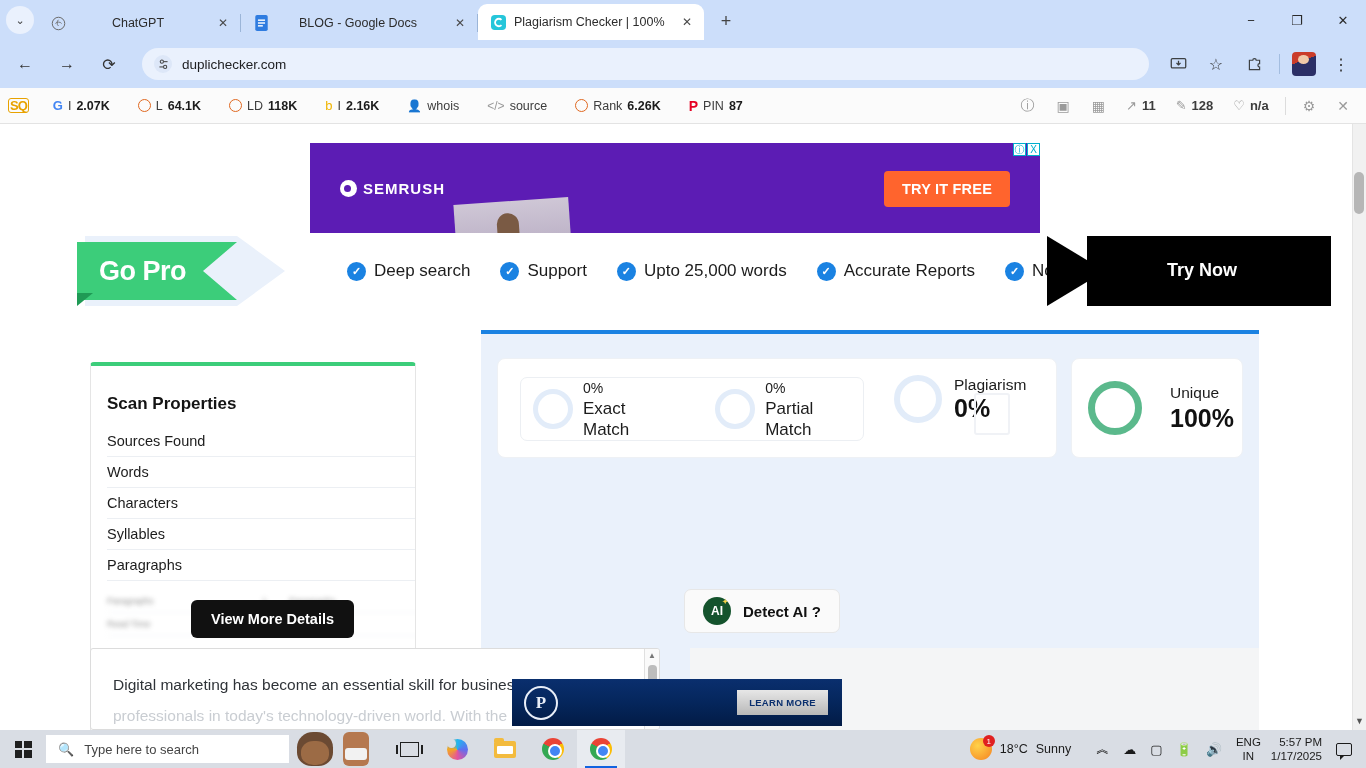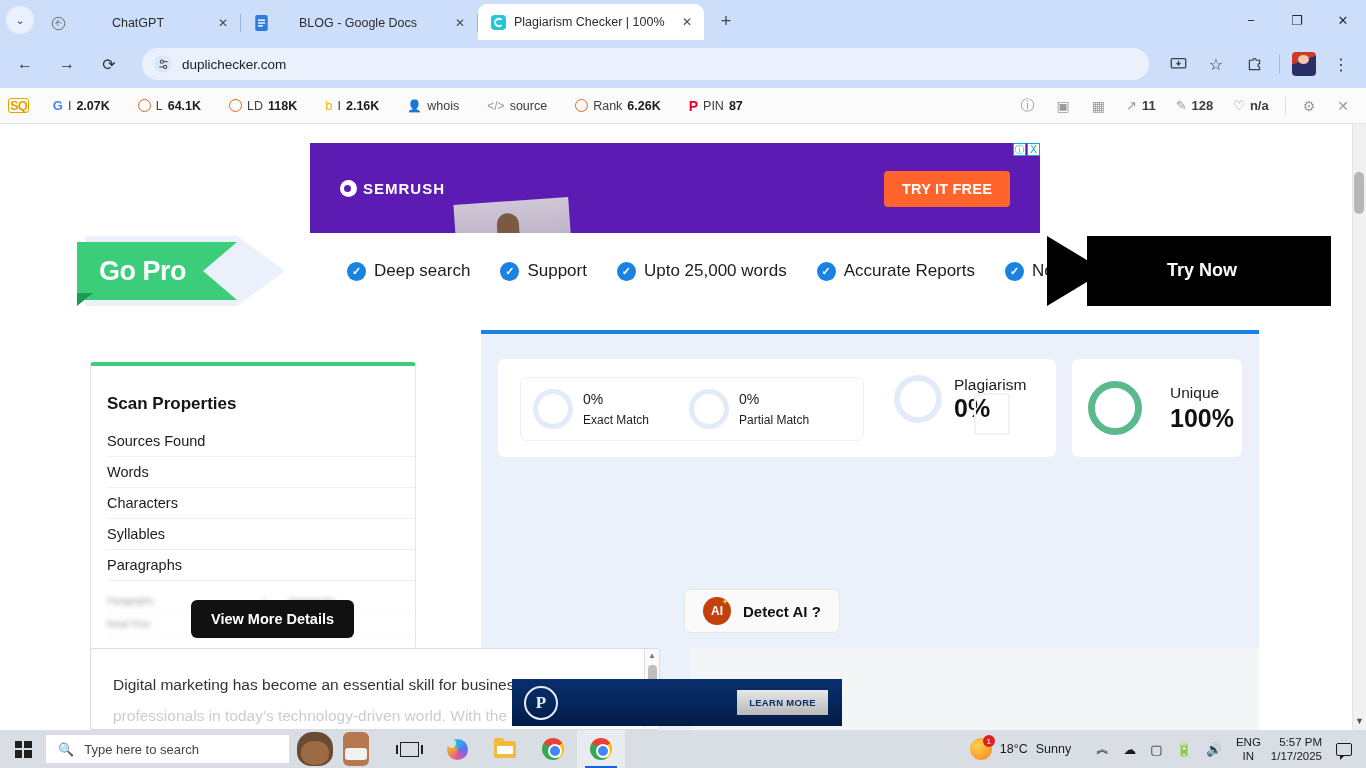--- a/index.html
+++ b/index.html
@@ -309,21 +309,21 @@
   .metric.m1 { margin-left: 12px; }
   .metric.m2 { margin-left: 40px; }
   .ring {
     border-radius: 50%; flex: 0 0 auto;
   }
   .ring.pale { width: 40px; height: 40px; border: 5px solid #e2ecf9; }
   .ring.pale.lg { width: 48px; height: 48px; border: 6px solid #e2ecf9; }
   .ring.green { width: 54px; height: 54px; border: 7px solid #5bb98c; }
   .metric .mtxt { line-height: 1.25; }
   .metric .mtop { font-size: 14px; color: #1c1c1c; font-weight: normal; }
-  .metric .mbot { font-size: 12px; color: #1c1c1c; }
+  .metric .mbot { font-size: 17px; color: #1c1c1c; }
   .plag {
     position: absolute; left: 396px; top: 16px;
     display: flex; align-items: center; gap: 12px;
   }
   .plag .plbl { font-size: 15.5px; color: #1c1c1c; }
   .plag .pval { font-size: 25px; font-weight: bold; color: #111; }
   .doc-ghost {
     position: absolute; right: 46px; top: 34px; width: 36px; height: 42px;
     border: 2px solid #f0f2f6; border-radius: 3px;
   }
@@ -339,21 +339,21 @@
 
   .res-btns1 {
     position: absolute; left: 203px; top: 255px; display: flex; gap: 10px;
   }
   .obtn {
     background: #fafafa; border: 1px solid #e7e7e7; border-radius: 7px;
     height: 44px; display: flex; align-items: center; gap: 12px;
     padding: 0 18px; font-size: 15px; font-weight: bold; color: #111;
   }
   .ai-badge {
-    width: 28px; height: 28px; border-radius: 50%; background: #c2410c;
+    width: 28px; height: 28px; border-radius: 50%; background: #14532d;
     color: #fff; font-size: 12px; font-weight: bold;
     display: flex; align-items: center; justify-content: center;
     position: relative;
   }
   .ai-badge::after {
     content: "✦"; position: absolute; right: 3px; top: 1px;
     font-size: 7px; color: #f7d34a;
   }
   .res-btns2 {
     position: absolute; left: 219px; top: 329px; display: flex; gap: 16px;

